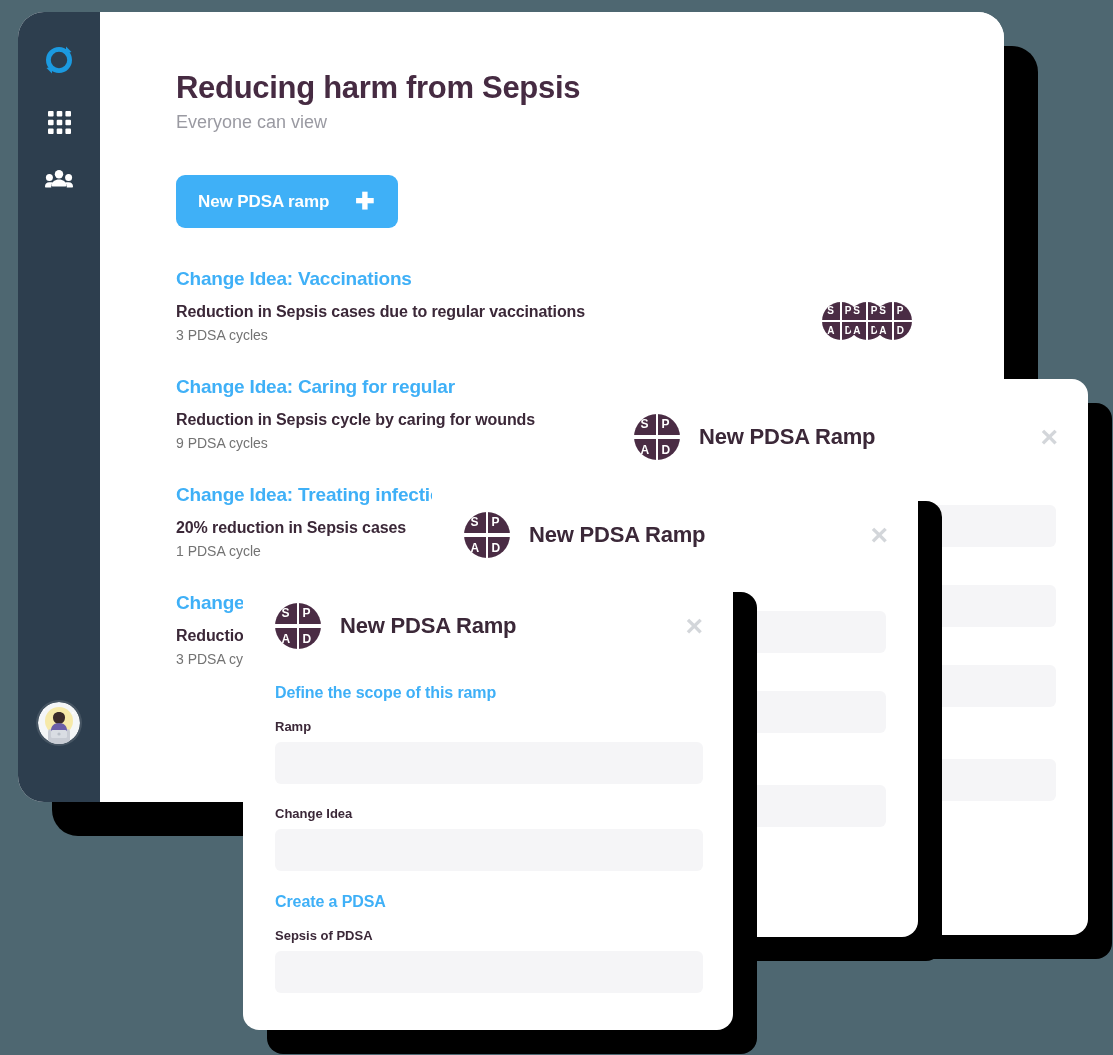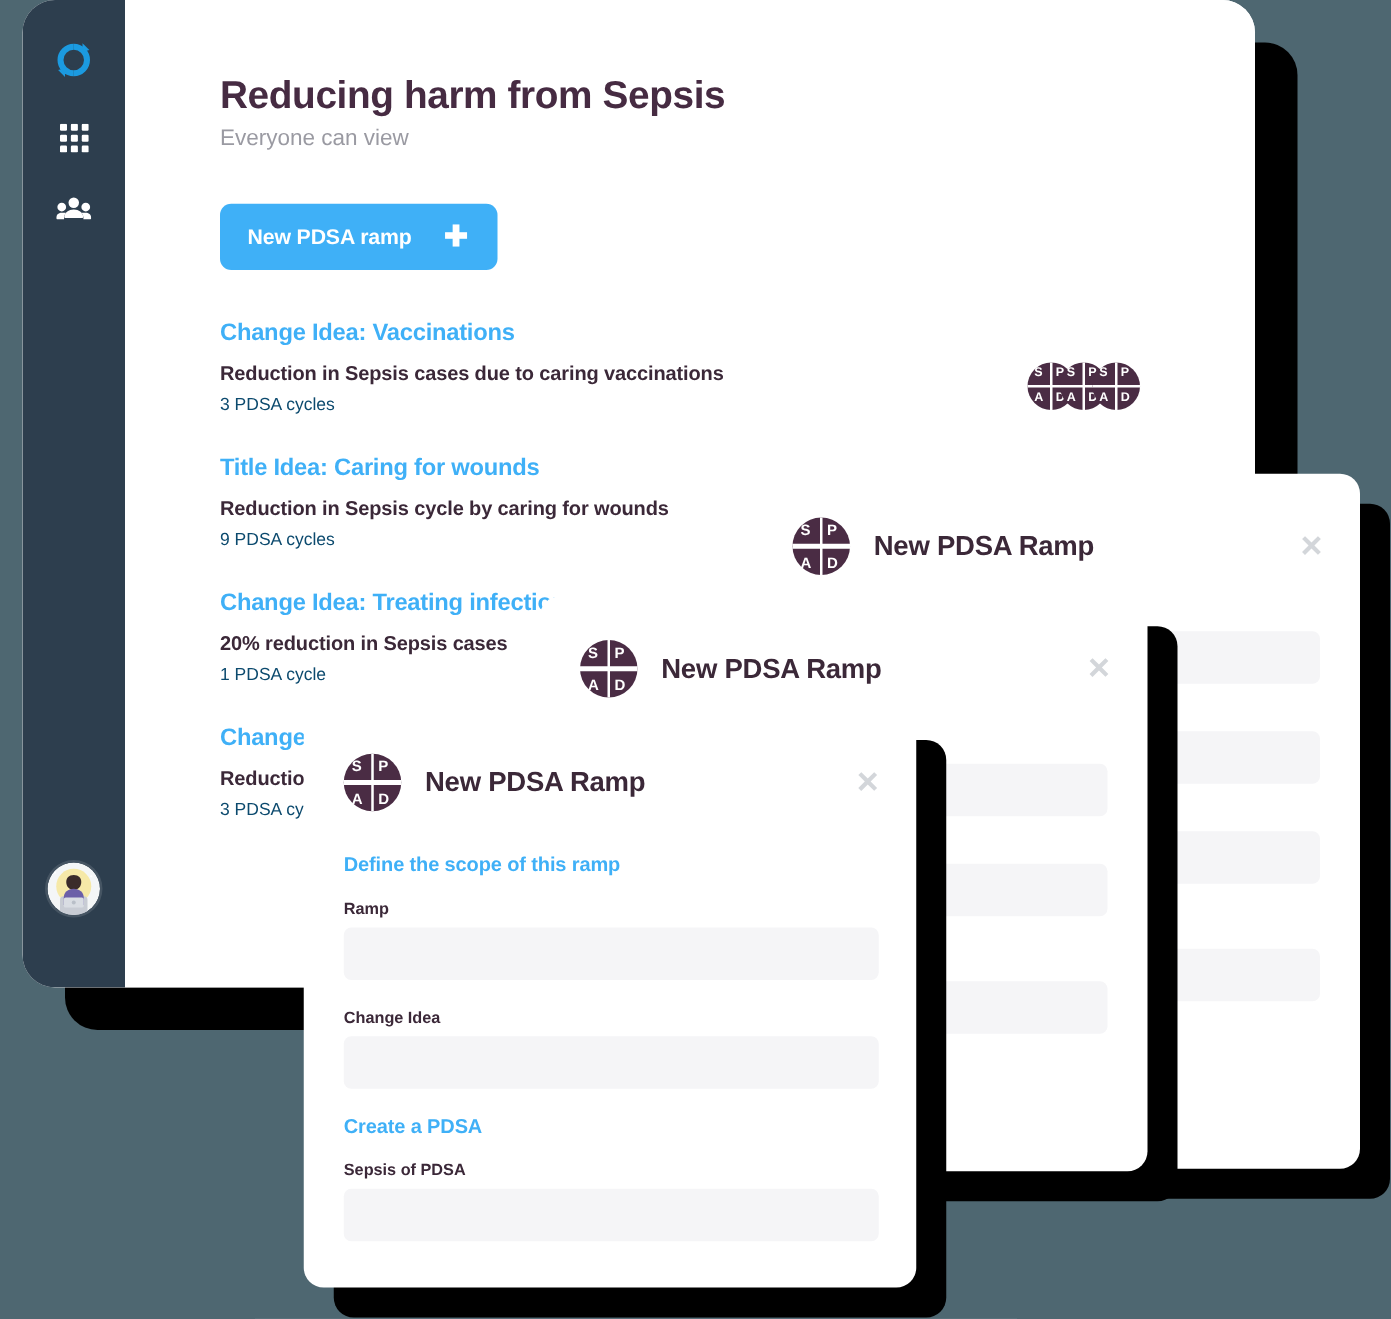--- a/index.html
+++ b/index.html
@@ -13,21 +13,21 @@
     position: relative;
     overflow: hidden;
     font-family: "Liberation Sans", sans-serif;
     -webkit-font-smoothing: antialiased;
   }
 
   
   #app-window {
     position: absolute;
     left: 18px;
-    top: 0;
+    top: 12px;
     width: 986px;
     height: 790px;
     background: #ffffff;
     border-radius: 26px;
     box-shadow: 34px 34px 0 0 #000000;
     overflow: hidden;
     display: flex;
   }
 
   
@@ -126,21 +126,21 @@
   }
   .ramp-desc {
     font-size: 16px;
     font-weight: bold;
     color: #3b2838;
     margin: 0 0 6px 0;
     letter-spacing: -0.1px;
   }
   .ramp-count {
     font-size: 14px;
-    color: #0c4a6e;
+    color: #737373;
     margin: 0;
   }
   .cycle-icons {
     position: absolute;
     right: 92px;
     top: 34px;
     display: flex;
   }
   .cycle-icons .pdsa-badge { margin-left: -12px; }
   .cycle-icons .pdsa-badge:first-child { margin-left: 0; }
@@ -330,21 +330,21 @@
 
     <h1 id="page-title">Reducing harm from Sepsis</h1>
     <div id="page-subtitle">Everyone can view</div>
 
     <button id="new-ramp-button">
       <span>New PDSA ramp</span>
       <span class="plus-glyph">✚</span>
     </button>
 
     <div id="ramp-list">
-        <div class="ramp-row"><a class="ramp-heading">Change Idea: Vaccinations</a><div class="ramp-desc">Reduction in Sepsis cases due to caring vaccinations</div><div class="ramp-count">3 PDSA cycles</div><div class="cycle-icons">
+        <div class="ramp-row"><a class="ramp-heading">Change Idea: Vaccinations</a><div class="ramp-desc">Reduction in Sepsis cases due to regular vaccinations</div><div class="ramp-count">3 PDSA cycles</div><div class="cycle-icons">
             <span class="pdsa-badge" style="width: 38px; height: 38px; background: rgb(74, 44, 68);">
               <span class="q" style="font-size: 10px; top: 3.62px; left: 5.32px;">S</span>
               <span class="q" style="font-size: 10px; top: 3.62px; left: 22.68px;">P</span>
               <span class="q" style="font-size: 10px; top: 24.38px; left: 5.32px;">A</span>
               <span class="q" style="font-size: 10px; top: 24.38px; left: 22.68px;">D</span>
               <span class="bar-h" style="left: 0px; width: 100%; top: 17.67px; height: 2.66px;"></span>
               <span class="bar-v" style="top: 0px; height: 100%; left: 17.936px; width: 2.128px;"></span>
             </span>
             <span class="pdsa-badge" style="width: 38px; height: 38px; background: rgb(74, 44, 68);">
               <span class="q" style="font-size: 10px; top: 3.62px; left: 5.32px;">S</span>
@@ -356,21 +356,21 @@
             </span>
             <span class="pdsa-badge" style="width: 38px; height: 38px; background: rgb(74, 44, 68);">
               <span class="q" style="font-size: 10px; top: 3.62px; left: 5.32px;">S</span>
               <span class="q" style="font-size: 10px; top: 3.62px; left: 22.68px;">P</span>
               <span class="q" style="font-size: 10px; top: 24.38px; left: 5.32px;">A</span>
               <span class="q" style="font-size: 10px; top: 24.38px; left: 22.68px;">D</span>
               <span class="bar-h" style="left: 0px; width: 100%; top: 17.67px; height: 2.66px;"></span>
               <span class="bar-v" style="top: 0px; height: 100%; left: 17.936px; width: 2.128px;"></span>
             </span>
           </div></div>
-        <div class="ramp-row"><a class="ramp-heading">Title Idea: Caring for wounds</a><div class="ramp-desc">Reduction in Sepsis cycle by caring for wounds</div><div class="ramp-count">9 PDSA cycles</div></div>
+        <div class="ramp-row"><a class="ramp-heading">Change Idea: Caring for regular</a><div class="ramp-desc">Reduction in Sepsis cycle by caring for wounds</div><div class="ramp-count">9 PDSA cycles</div></div>
         <div class="ramp-row"><a class="ramp-heading">Change Idea: Treating infections</a><div class="ramp-desc">20% reduction in Sepsis cases</div><div class="ramp-count">1 PDSA cycle</div></div>
         <div class="ramp-row"><a class="ramp-heading">Change Idea</a><div class="ramp-desc">Reduction</div><div class="ramp-count">3 PDSA cycles</div></div>
       </div>
   </div>
 </div>
 
 <div class="modal" id="modal-back">
   <div class="modal-header">
     <span class="pdsa-badge mh-badge" style="width: 46px; height: 46px; background: rgb(74, 44, 68);">
         <span class="q" style="font-size: 12px; top: 4.44px; left: 6.48px;">S</span>

